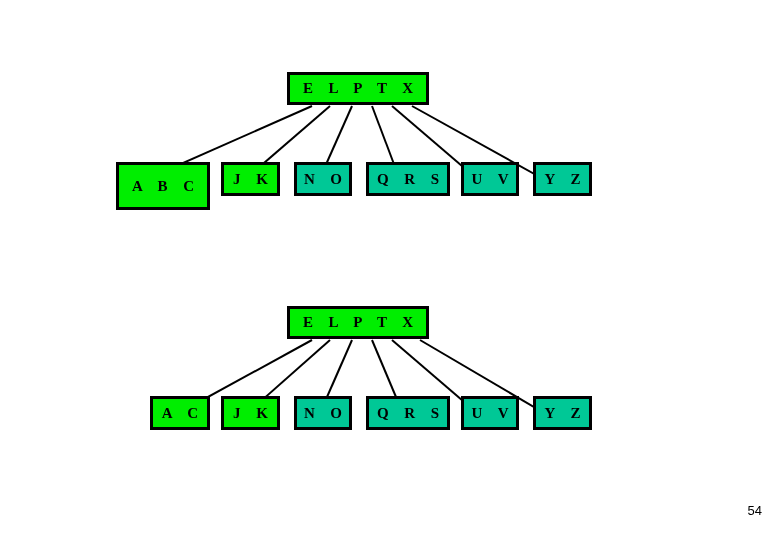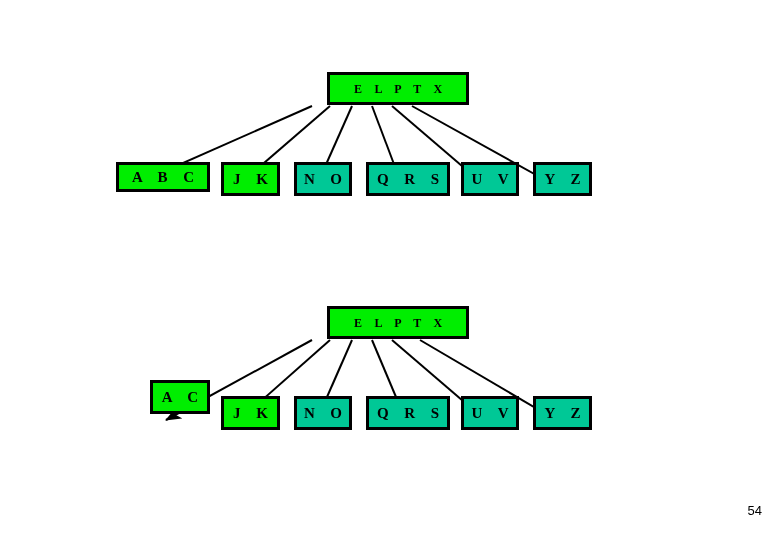--- a/index.html
+++ b/index.html
@@ -47,22 +47,21 @@
     font-weight: 700;
     color: #000000;
     letter-spacing: 0.18em;
     text-indent: 0.18em;
     white-space: pre;
     line-height: 1;
     z-index: 5;
   }
 
   .node-root {
-    font-size: 12px;
-    margin-left: 40px;
+    font-size: 15px;
   }
 
   #page-number {
     position: absolute;
     right: 18px;
     bottom: 22px;
     font-family: "Liberation Sans", "DejaVu Sans", sans-serif;
     font-size: 13px;
     color: #000000;
     z-index: 6;
@@ -91,28 +90,28 @@
         <line x1="330" y1="340" x2="243" y2="417" stroke="#000000" stroke-width="2" marker-end="url(#arrowhead)"></line>
         <line x1="352" y1="340" x2="320" y2="413" stroke="#000000" stroke-width="2" marker-end="url(#arrowhead)"></line>
         <line x1="372" y1="340" x2="404" y2="416" stroke="#000000" stroke-width="2" marker-end="url(#arrowhead)"></line>
         <line x1="392" y1="340" x2="484" y2="419" stroke="#000000" stroke-width="2" marker-end="url(#arrowhead)"></line>
         <line x1="420" y1="340" x2="556" y2="420" stroke="#000000" stroke-width="2" marker-end="url(#arrowhead)"></line>
       </g>
   </svg>
 
   <div id="nodes-layer">
       <div class="tree-node node-root" style="left: 287px; top: 72px; width: 142px; height: 33px; background: rgb(0, 238, 0);"><span>E  L  P  T  X</span></div>
-      <div class="tree-node" style="left: 116px; top: 162px; width: 94px; height: 30px; background: rgb(0, 238, 0);"><span>A  B  C</span></div>
+      <div class="tree-node" style="left: 116px; top: 162px; width: 94px; height: 48px; background: rgb(0, 238, 0);"><span>A  B  C</span></div>
       <div class="tree-node" style="left: 221px; top: 162px; width: 59px; height: 34px; background: rgb(0, 238, 0);"><span>J  K</span></div>
       <div class="tree-node" style="left: 294px; top: 162px; width: 58px; height: 34px; background: rgb(0, 200, 150);"><span>N  O</span></div>
       <div class="tree-node" style="left: 366px; top: 162px; width: 84px; height: 34px; background: rgb(0, 200, 150);"><span>Q  R  S</span></div>
       <div class="tree-node" style="left: 461px; top: 162px; width: 58px; height: 34px; background: rgb(0, 200, 150);"><span>U  V</span></div>
       <div class="tree-node" style="left: 533px; top: 162px; width: 59px; height: 34px; background: rgb(0, 200, 150);"><span>Y  Z</span></div>
       <div class="tree-node node-root" style="left: 287px; top: 306px; width: 142px; height: 33px; background: rgb(0, 238, 0);"><span>E  L  P  T  X</span></div>
-      <div class="tree-node" style="left: 150px; top: 380px; width: 60px; height: 34px; background: rgb(0, 238, 0);"><span>A  C</span></div>
+      <div class="tree-node" style="left: 150px; top: 396px; width: 60px; height: 34px; background: rgb(0, 238, 0);"><span>A  C</span></div>
       <div class="tree-node" style="left: 221px; top: 396px; width: 59px; height: 34px; background: rgb(0, 238, 0);"><span>J  K</span></div>
       <div class="tree-node" style="left: 294px; top: 396px; width: 58px; height: 34px; background: rgb(0, 200, 150);"><span>N  O</span></div>
       <div class="tree-node" style="left: 366px; top: 396px; width: 84px; height: 34px; background: rgb(0, 200, 150);"><span>Q  R  S</span></div>
       <div class="tree-node" style="left: 461px; top: 396px; width: 58px; height: 34px; background: rgb(0, 200, 150);"><span>U  V</span></div>
       <div class="tree-node" style="left: 533px; top: 396px; width: 59px; height: 34px; background: rgb(0, 200, 150);"><span>Y  Z</span></div>
     </div>
 
   <div id="page-number">54</div>
 
 </div>

